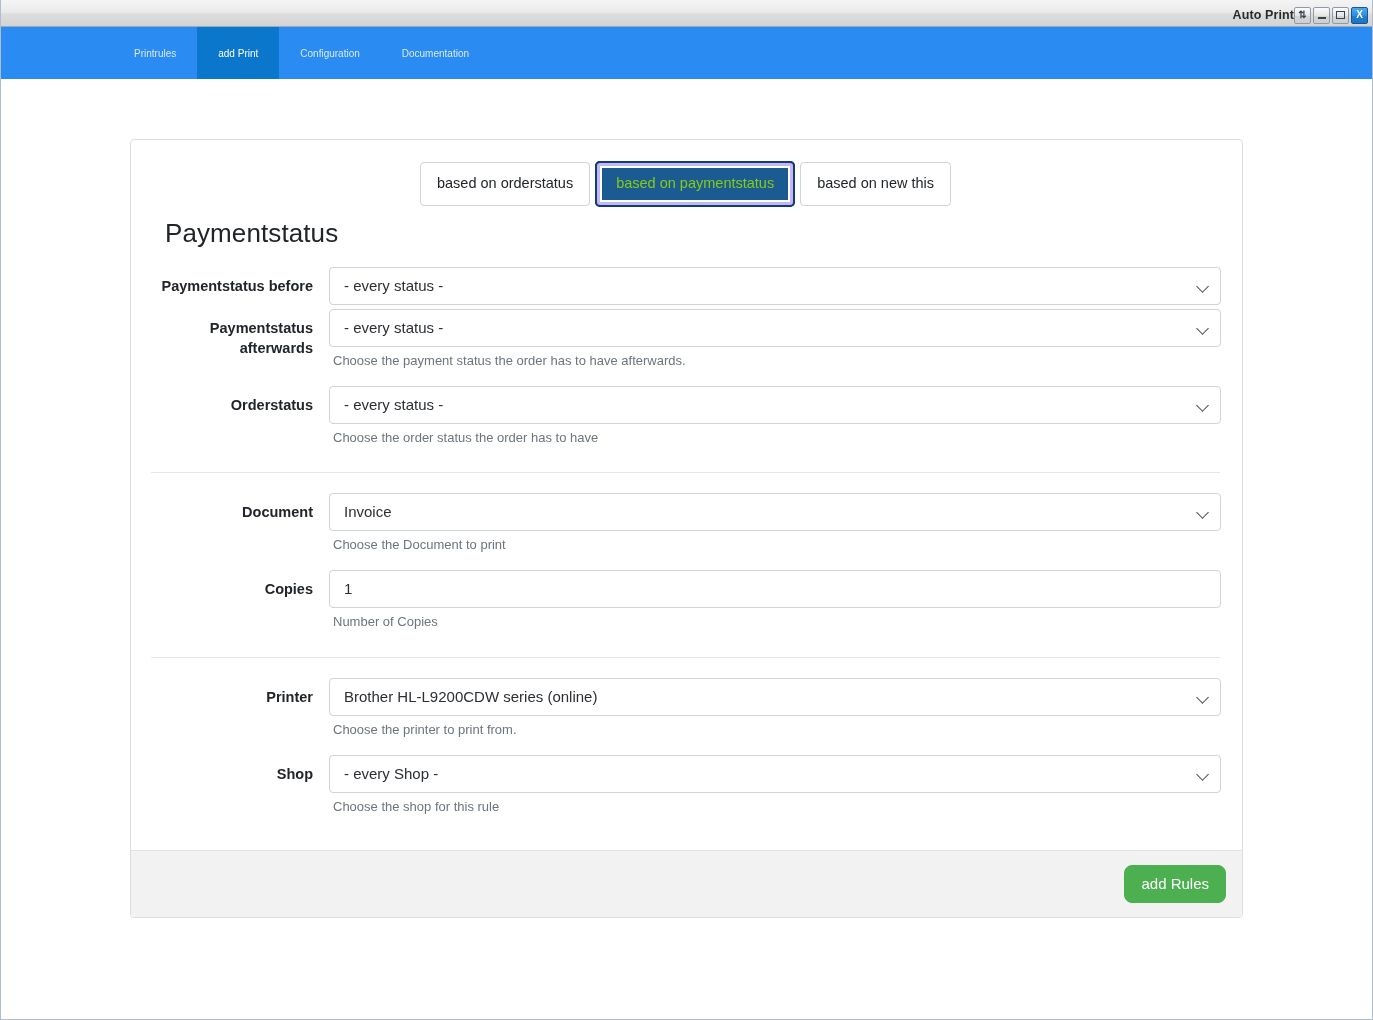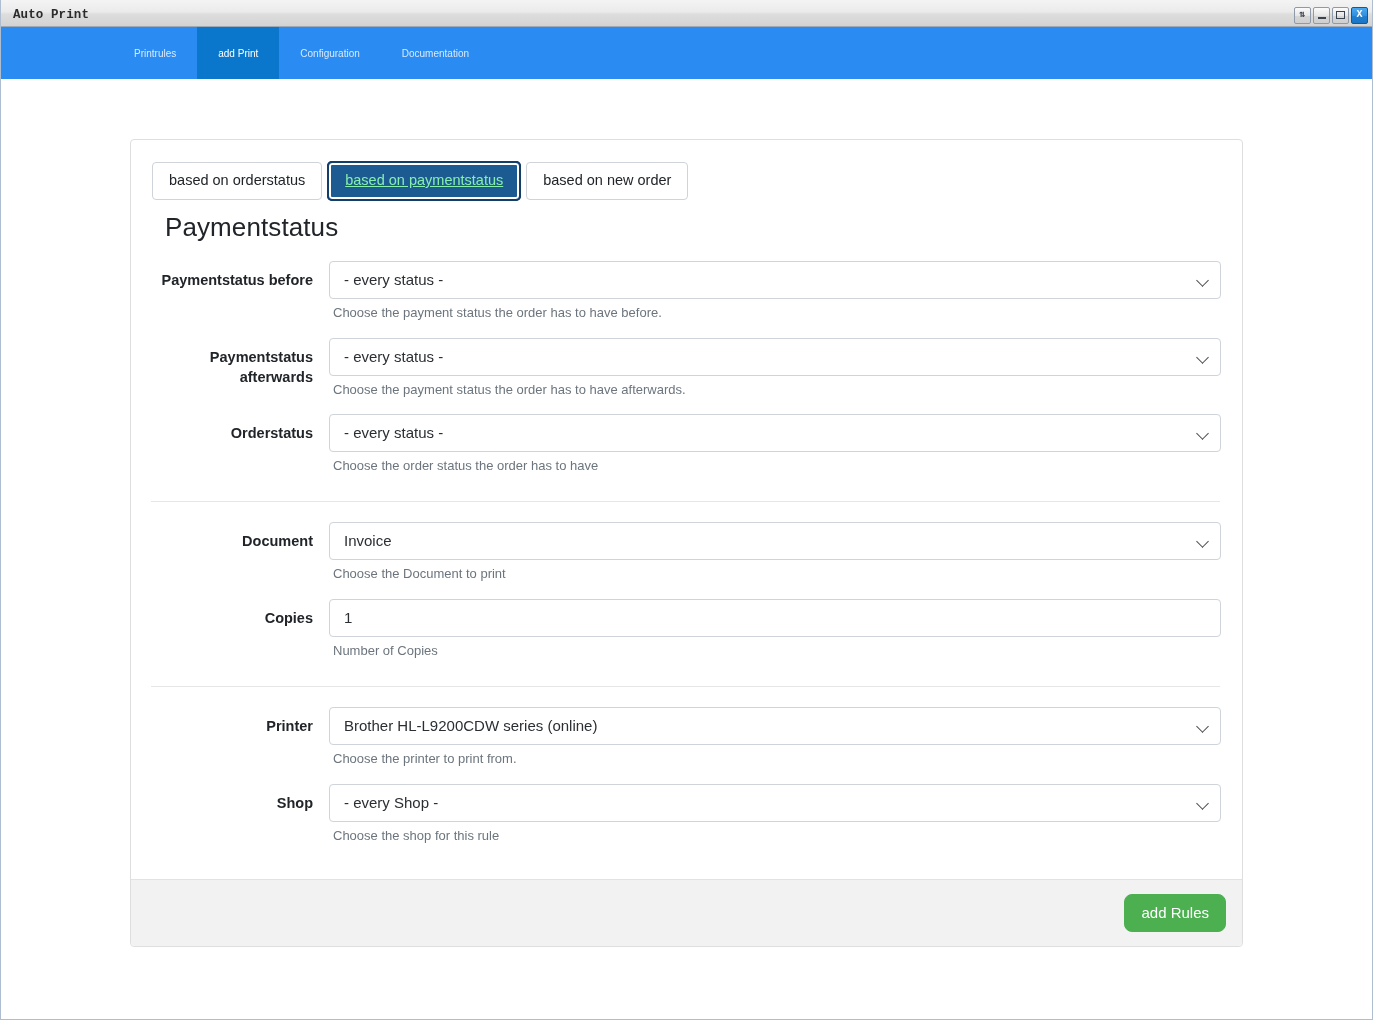--- a/index.html
+++ b/index.html
@@ -22,24 +22,23 @@
     display: flex;
     flex-direction: column;
   }
   .titlebar {
     height: 27px;
     flex: 0 0 27px;
     background: linear-gradient(to bottom, #f4f4f4 0%, #ebebeb 45%, #dddddd 55%, #d3d3d3 100%);
     border-bottom: 1px solid #9fa9b6;
     display: flex;
     align-items: center;
-    justify-content: space-between;
+    justify-content: flex-end;
     padding: 4px 4px 0 12px;
     user-select: none;
-    font-family: Liberation Mono, monospace;
   }
   .titlebar-title {
     font-size: 12.5px;
     font-weight: bold;
     color: #2b2b2b;
     letter-spacing: .1px;
   }
   .win-buttons { display: flex; align-items: center; gap: 2px; }
   .win-btn {
     width: 17px; height: 17px;
@@ -97,43 +96,43 @@
   .card {
     border: 1px solid #dedede;
     border-radius: 4px;
     background: #ffffff;
   }
   .card-body { padding: 22px 20px 18px 18px; }
 
   
   .btn-group {
     display: flex;
+    justify-content: center;
     margin-bottom: 4px;
   }
   .btn-tab {
     font-family: "Liberation Sans", sans-serif;
     font-size: 14.5px;
     color: #212529;
     background: #ffffff;
     border: 1px solid #ced4da;
     padding: 9px 16px 10px;
     border-radius: 4px;
     margin: 0 3px;
     cursor: pointer;
     line-height: 1.15;
     white-space: nowrap;
   }
   .btn-tab.active {
     background: #1c5b91;
-    border: 1px solid #c4b5fd;
-    color: #86efac;
+    border: 4px solid #c4b5fd;
+    color: #84cc16;
     box-shadow: 0 0 0 2px #ffffff inset, 0 0 0 1px #0d3a61;
     outline: 2px solid #123f69;
     outline-offset: -1px;
-    text-decoration: underline;
   }
 
   
   h1.section-title {
     font-size: 26px;
     font-weight: normal;
     color: #212529;
     margin: 12px 0 18px 16px;
     letter-spacing: .1px;
   }
@@ -251,32 +250,31 @@
 
   <div class="page">
     <div class="container">
 
       <div class="card">
         <div class="card-body">
 
           <div class="btn-group">
             <button class="btn-tab">based on orderstatus</button>
             <button class="btn-tab active">based on paymentstatus</button>
-            <button class="btn-tab">based on new order</button>
+            <button class="btn-tab">based on new this</button>
           </div>
 
           <h1 class="section-title">Paymentstatus</h1>
 
           <div class="form-row">
             <div class="form-label">Paymentstatus before</div>
             <div class="form-control-wrap">
               <div class="select-wrap">
                 <div class="form-control">- every status -</div>
               </div>
-              <div class="form-help">Choose the payment status the order has to have before.</div>
             </div>
           </div>
 
           <div class="form-row">
             <div class="form-label">Paymentstatus afterwards</div>
             <div class="form-control-wrap">
               <div class="select-wrap">
                 <div class="form-control">- every status -</div>
               </div>
               <div class="form-help">Choose the payment status the order has to have afterwards.</div>

